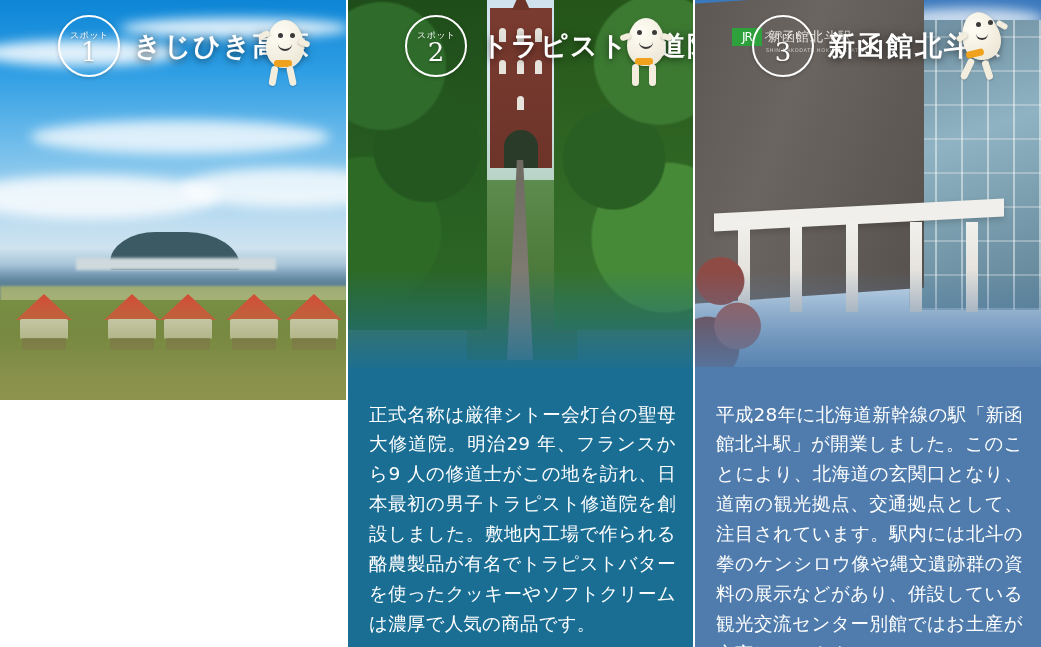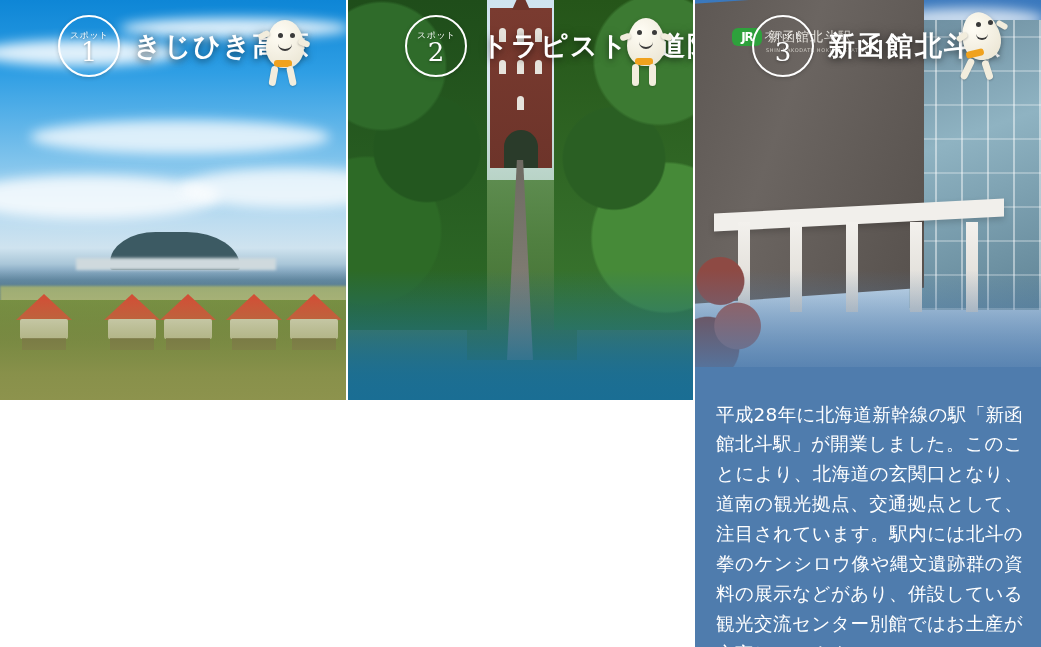--- a/index.html
+++ b/index.html
@@ -43,21 +43,21 @@
   .bldg .arch{position:absolute;left:14px;top:122px;width:34px;height:38px;background:#2a3b2a;border-radius:17px 17px 0 0;}
   .road{position:absolute;left:160px;top:160px;width:26px;height:200px;background:linear-gradient(#6e6a62,#8b877d);clip-path:polygon(38% 0,62% 0,100% 100%,0 100%);}
   .grassmid{position:absolute;left:120px;top:180px;width:110px;height:180px;background:linear-gradient(#4d7f3a,#3f6c30);opacity:.85;}
 
   
   .sky3{position:absolute;inset:0;background:linear-gradient(#3a78bd 0%,#5f97d0 30%,#9cc0e0 55%,#c8dcec 70%,#7fa0bf 100%);}
   .wall{position:absolute;left:-6px;top:-4px;width:236px;height:300px;background:linear-gradient(110deg,#5d5753,#6b6561 40%,#57514d);transform:skewY(-4deg);}
   .glass{position:absolute;left:215px;top:20px;right:-10px;height:290px;background:linear-gradient(160deg,#6d8ea0,#8fb3c2 40%,#5e8294);}
   .glassgrid{position:absolute;inset:0;background:repeating-linear-gradient(90deg,rgba(255,255,255,.45) 0 2px,transparent 2px 26px),repeating-linear-gradient(0deg,rgba(255,255,255,.28) 0 2px,transparent 2px 34px);}
   .jr{position:absolute;left:38px;top:28px;display:flex;align-items:center;gap:6px;}
-  .jrmark{width:30px;height:18px;background:#2ea13c;border-radius:6px;color:#fff;font-size:12px;font-weight:bold;display:flex;align-items:center;justify-content:center;letter-spacing:-1px;}
+  .jrmark{width:30px;height:18px;background:#2ea13c;border-radius:0;color:#fff;font-size:12px;font-weight:normal;display:flex;align-items:center;justify-content:center;letter-spacing:-1px;}
   .jrtext{color:#e9e6e0;font-size:13px;letter-spacing:1px;}
   .jrsub{position:absolute;left:72px;top:47px;color:#cfcbc4;font-size:5px;letter-spacing:.6px;}
   .canopy{position:absolute;left:20px;top:206px;width:290px;height:18px;background:#f1efeb;transform:skewY(-3deg);box-shadow:0 3px 6px rgba(0,0,0,.18);}
   .pillar{position:absolute;top:222px;width:12px;height:90px;background:linear-gradient(#f3f1ed,#d9d6d0);}
   .redtree{position:absolute;left:-8px;top:236px;width:86px;height:150px;background:
       radial-gradient(circle at 40% 30%,#8e4a44 0 20%,transparent 21%),
       radial-gradient(circle at 60% 60%,#a55a50 0 22%,transparent 23%),
       radial-gradient(circle at 25% 75%,#7d4039 0 24%,transparent 25%);}
 
   
@@ -191,20 +191,23 @@
       <div class="eye" style="left:18px;top:16px;"></div>
       <div class="eye" style="left:33px;top:16px;"></div>
       <div class="mouth"></div>
       <div class="limb" style="left:1px;top:20px;width:11px;height:6px;transform:rotate(-18deg);"></div>
       <div class="limb" style="left:42px;top:20px;width:11px;height:6px;transform:rotate(18deg);"></div>
       <div class="belt"></div>
       <div class="limb" style="left:13px;top:50px;width:7px;height:22px;"></div>
       <div class="limb" style="left:30px;top:50px;width:7px;height:22px;"></div>
     </div>
 
+    <div class="panel">
+      <p class="copy">正式名称は厳律シトー会灯台の聖母大修道院。明治29 年、フランスから9 人の修道士がこの地を訪れ、日本最初の男子トラピスト修道院を創設しました。敷地内工場で作られる酪農製品が有名でトラピストバターを使ったクッキーやソフトクリームは濃厚で人気の商品です。</p>
+    </div>
   </div>
 
   <div class="seam" style="left:693px;"></div>
 
   <div class="col c3">
     <div class="photo">
       <div class="sky3"></div>
       <div class="cloudband" style="left:200px;top:8px;width:150px;height:22px;opacity:.85;"></div>
       <div class="glass">
           <div class="glassgrid"></div>

